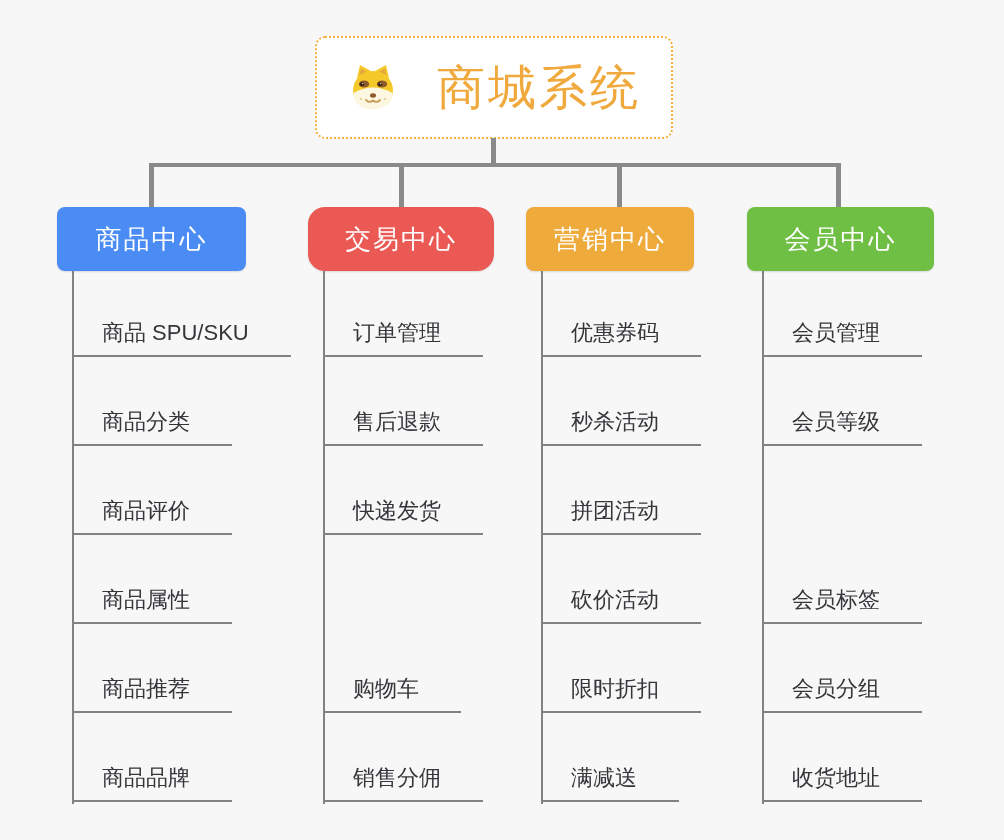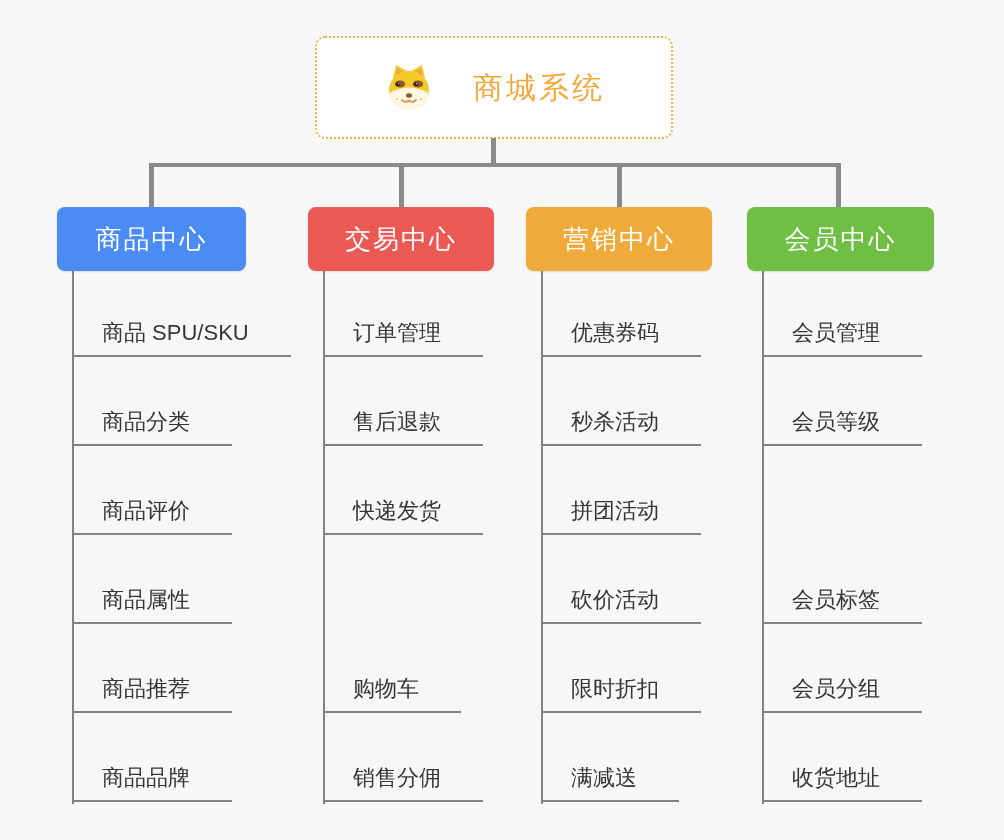--- a/index.html
+++ b/index.html
@@ -12,37 +12,37 @@
   .canvas{position:absolute;left:0;top:0;width:1004px;height:840px;}
 
   
   .root-node{
     position:absolute;left:315px;top:36px;width:358px;height:103px;
     background:#fff;border:2px dotted var(--root-border,#F5AF3D);
     border-radius:10px;box-sizing:border-box;
     display:flex;align-items:center;justify-content:center;gap:14px;
   }
   .root-title{
-    font-size:30px;line-height:1;letter-spacing:3px;
+    font-size:48px;line-height:1;letter-spacing:3px;
     color:var(--root-text,#F0A93D);white-space:nowrap;margin-left:24px;
   }
   .doge{width:52px;height:52px;display:block;}
 
   
   .conn{position:absolute;background:var(--conn,#8A8A8A);}
   .stem{left:491px;top:138px;width:5px;height:27px;}
   .hbar{left:149px;top:163px;width:692px;height:4px;}
   .drop{top:163px;width:5px;height:45px;}
   .d1{left:149px}.d2{left:399px}.d3{left:617px}.d4{left:836px}
 
   
   .branch-col{position:absolute;top:207px;}
   .col-0{left:57px;width:189px;}
   .col-1{left:308px;width:186px;}
-  .col-2{left:526px;width:186px;text-align:right;}
+  .col-2{left:526px;width:168px;text-align:right;}
   .col-3{left:747px;width:187px;}
 
   .branch-box{
     height:64px;border-radius:8px;
     display:flex;align-items:center;justify-content:center;
     box-shadow:0 1px 2px rgba(0,0,0,0.12);
   }
   .branch-label{color:#fff;font-size:26px;letter-spacing:2px;white-space:nowrap;}
 
   .spine{
@@ -110,21 +110,21 @@
       <div class="spine"></div>
     <div class="leaf r0">商品 SPU/SKU</div>
         <div class="leaf r1">商品分类</div>
         <div class="leaf r2">商品评价</div>
         <div class="leaf r3">商品属性</div>
         <div class="leaf r4">商品推荐</div>
         <div class="leaf r5">商品品牌</div>
       </div>
 
     <div class="branch-col col-1">
-      <div class="branch-box" style="background: rgb(234, 89, 83);">
+      <div class="branch-box" style="background: rgb(234, 89, 83); border-radius: 17px;">
         <span class="branch-label">交易中心</span>
       </div>
       <div class="spine"></div>
     <div class="leaf r0">订单管理</div>
         <div class="leaf r1">售后退款</div>
         <div class="leaf r2">快递发货</div>
         <div class="leaf r4">购物车</div>
         <div class="leaf r5">销售分佣</div>
       </div>
 

